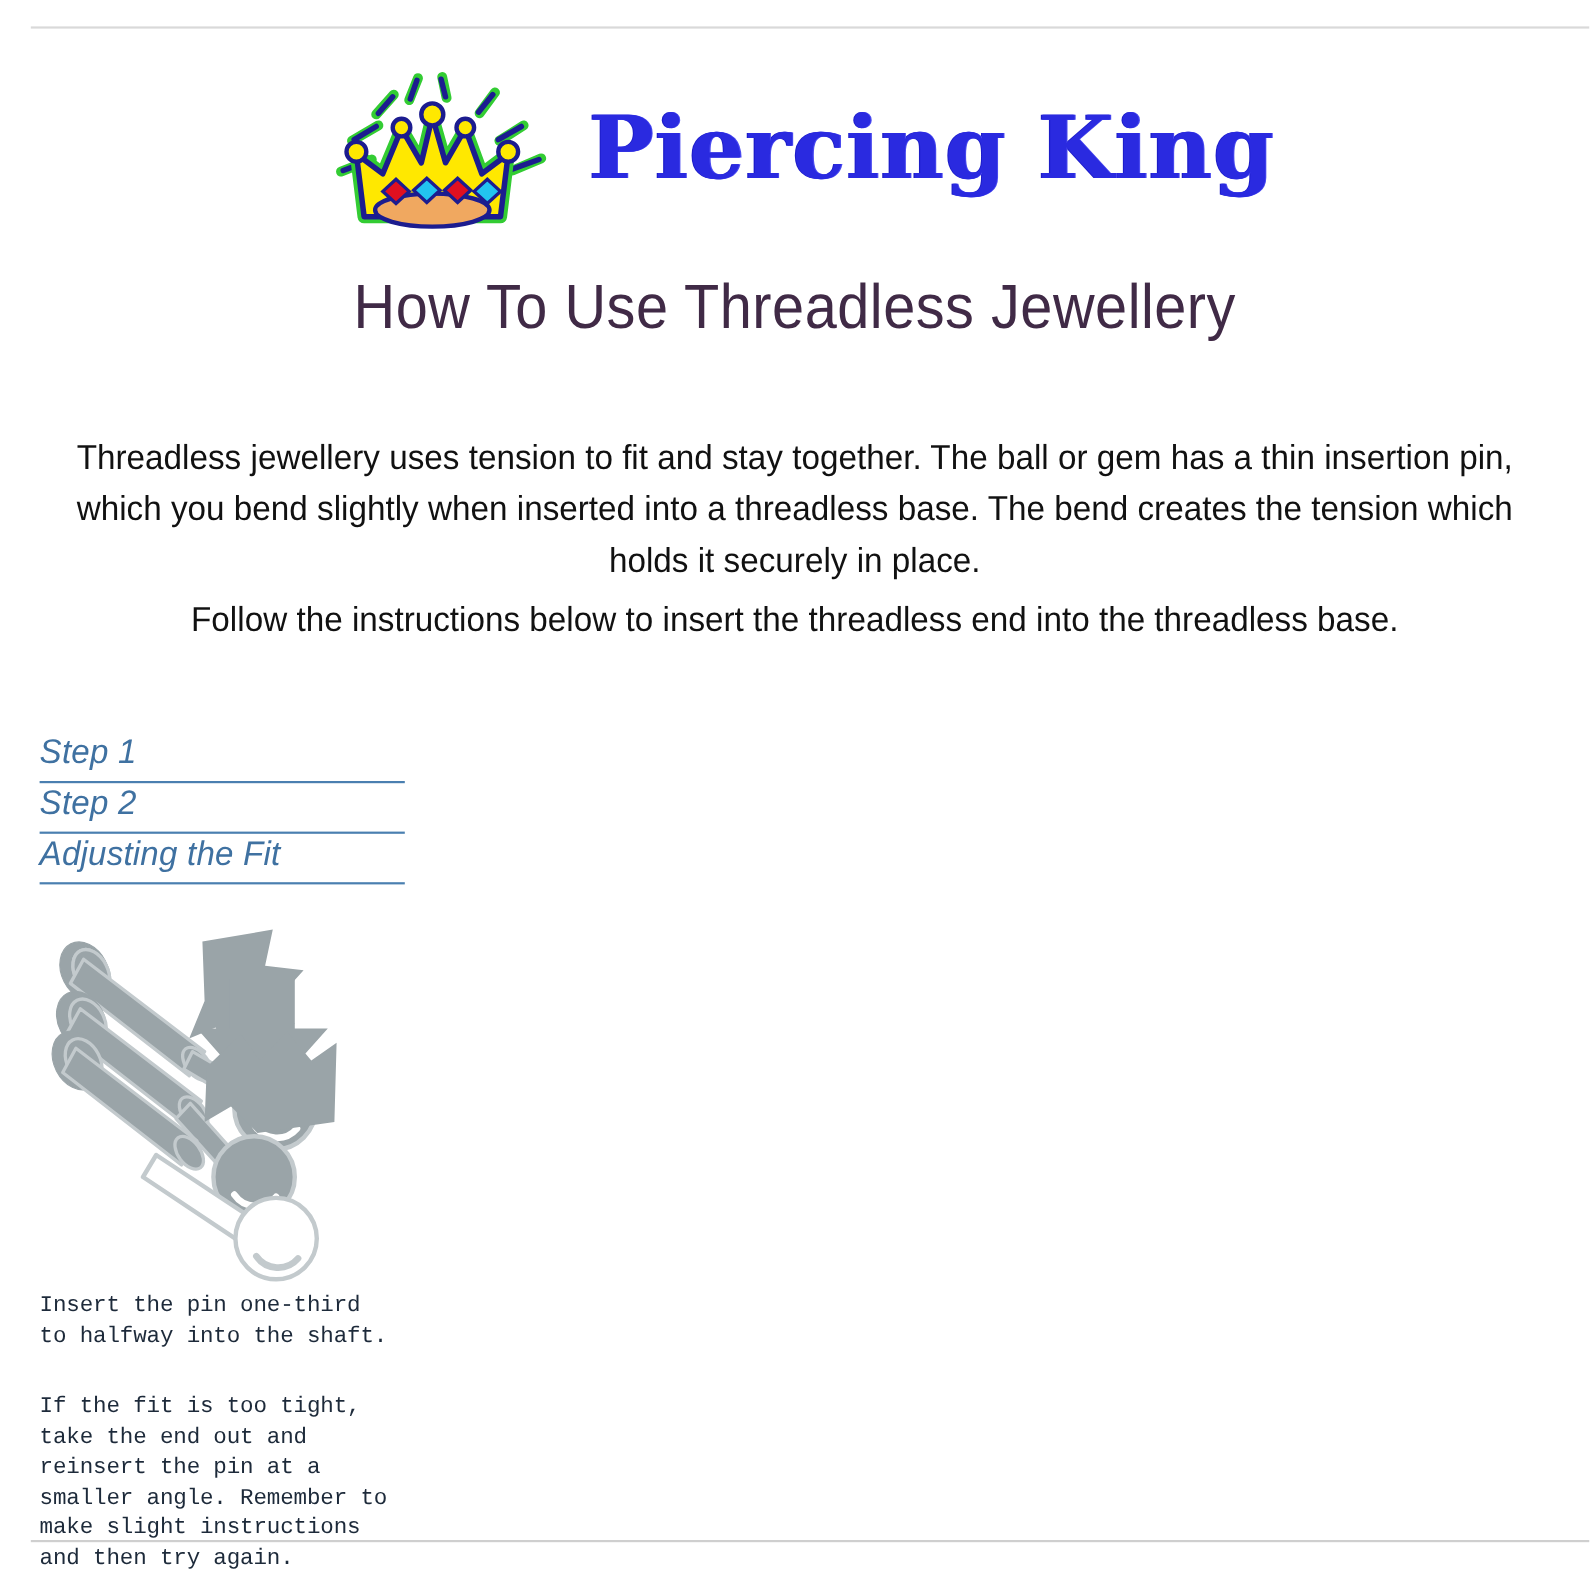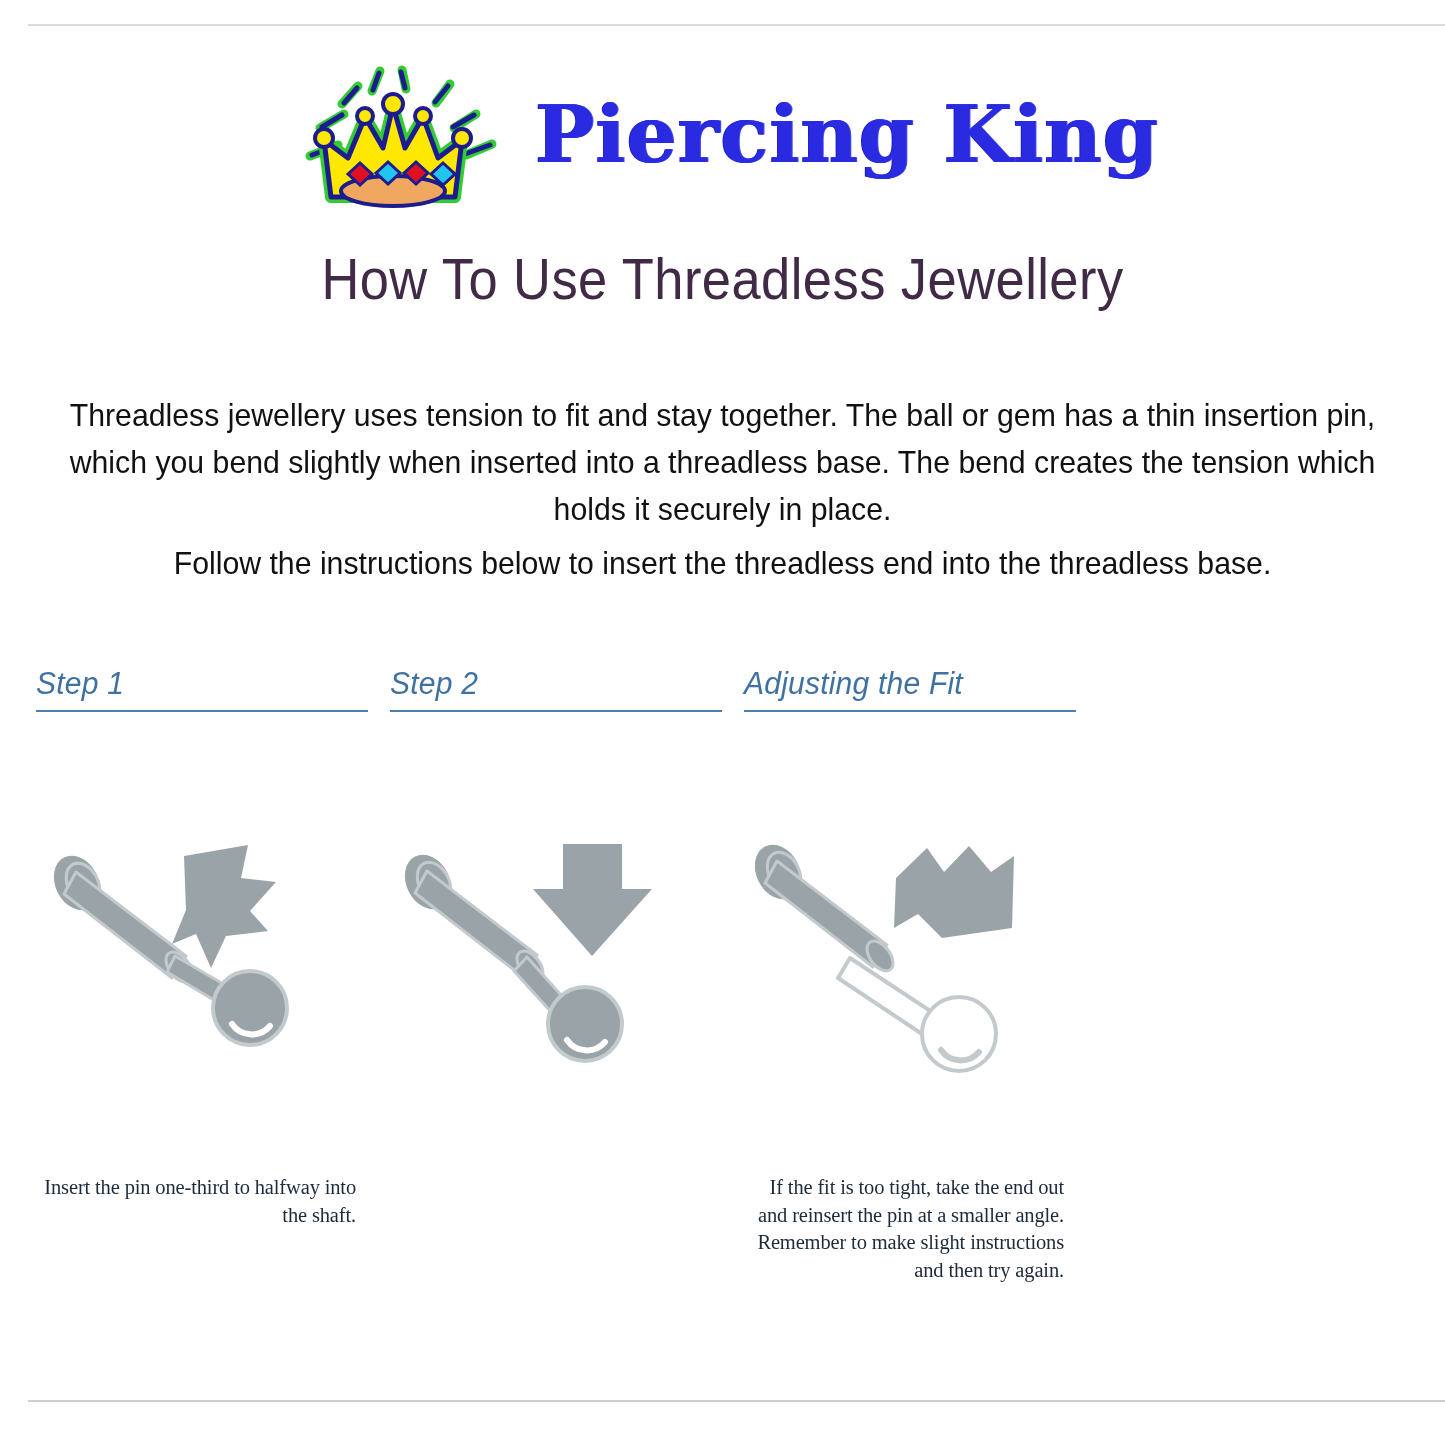--- a/index.html
+++ b/index.html
@@ -114,20 +114,21 @@
 
   
   .steps {
     position: absolute;
     left: 36px;
     top: 666px;
     width: 1396px;
     height: 680px;
     display: flex;
     gap: 0;
+    flex-direction: column;
   }
   .step-col {
     width: 354px;
     flex: none;
     position: relative;
   }
   .step-head {
     font-family: "Liberation Sans Narrow", "Liberation Sans", sans-serif;
     font-style: italic;
     font-size: 31px;
@@ -151,26 +152,25 @@
     width: 340px;
     height: 240px;
   }
   .step-figure svg { display: block; }
 
   .step-caption {
     position: absolute;
     left: 0;
     top: 508px;
     width: 320px;
-    font-family: Liberation Serif, serif;
+    font-family: Liberation Mono, monospace;
     font-size: 20.5px;
     line-height: 27.5px;
     color: #1d2a3a;
     letter-spacing: -0.15px;
-    text-align: right;
   }
 </style>
 </head>
 <body>
 
 <div class="page">
 
   <div class="rule-top"></div>
 
   <div class="brand">

